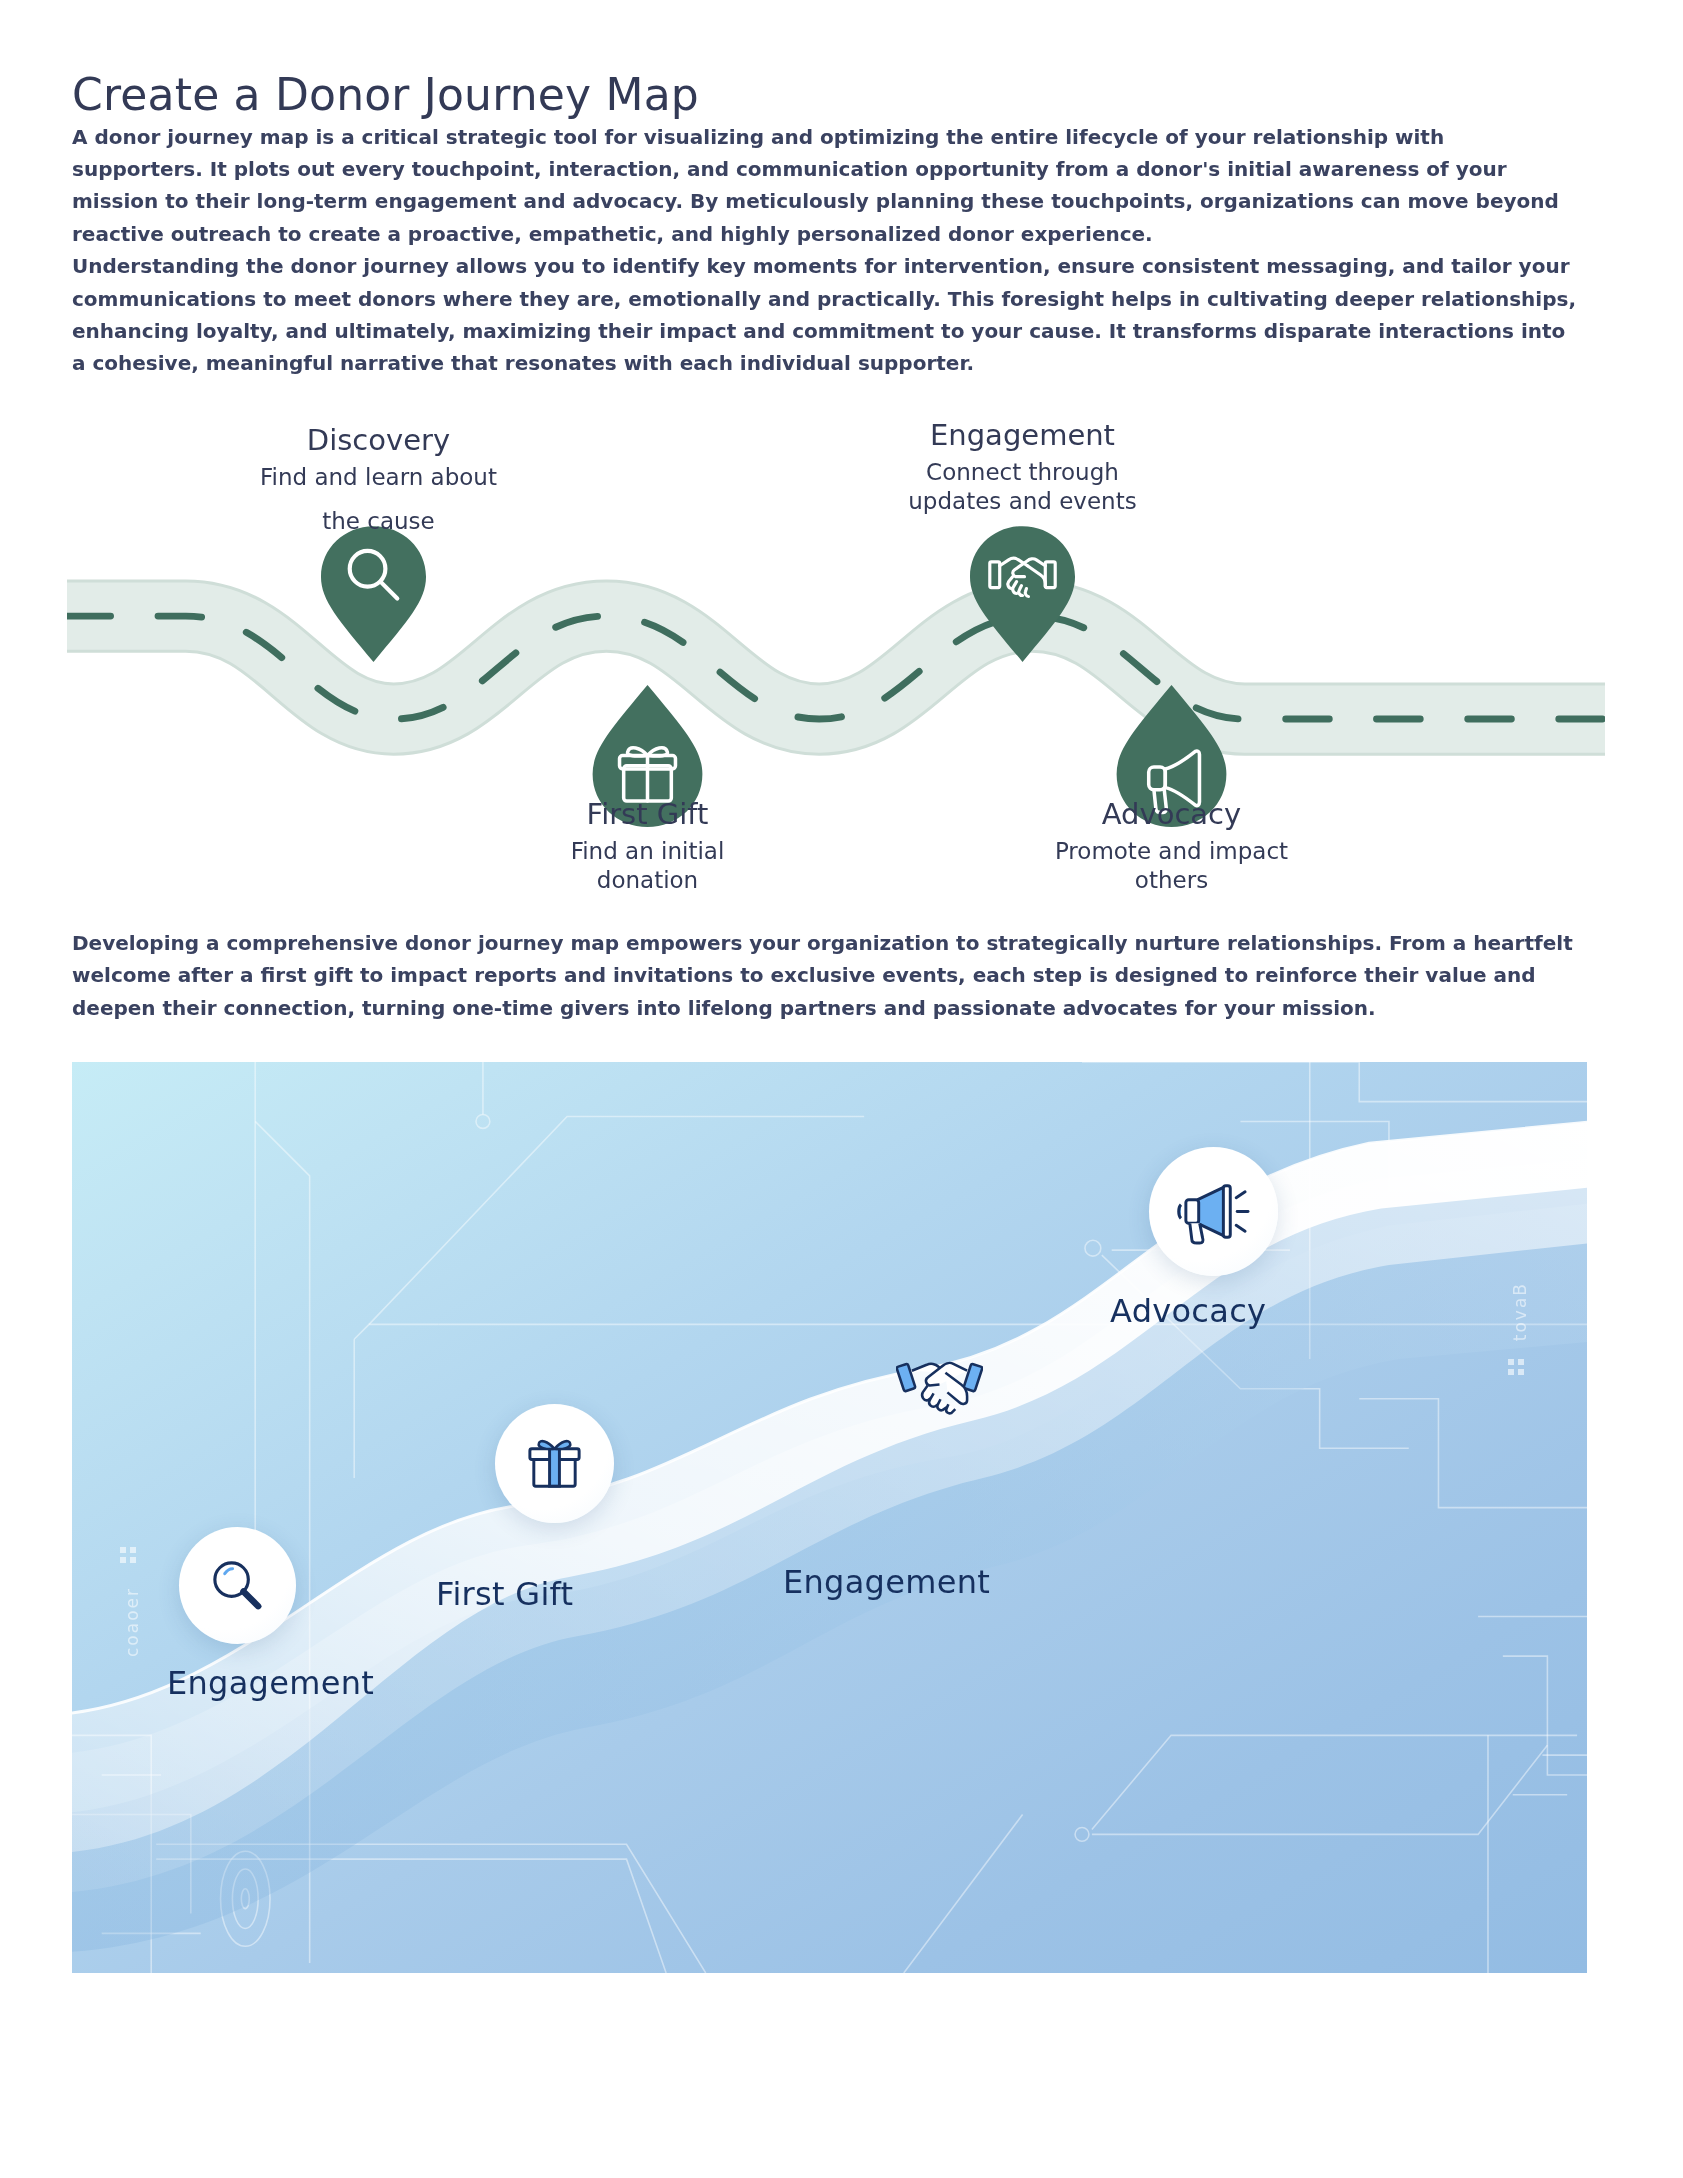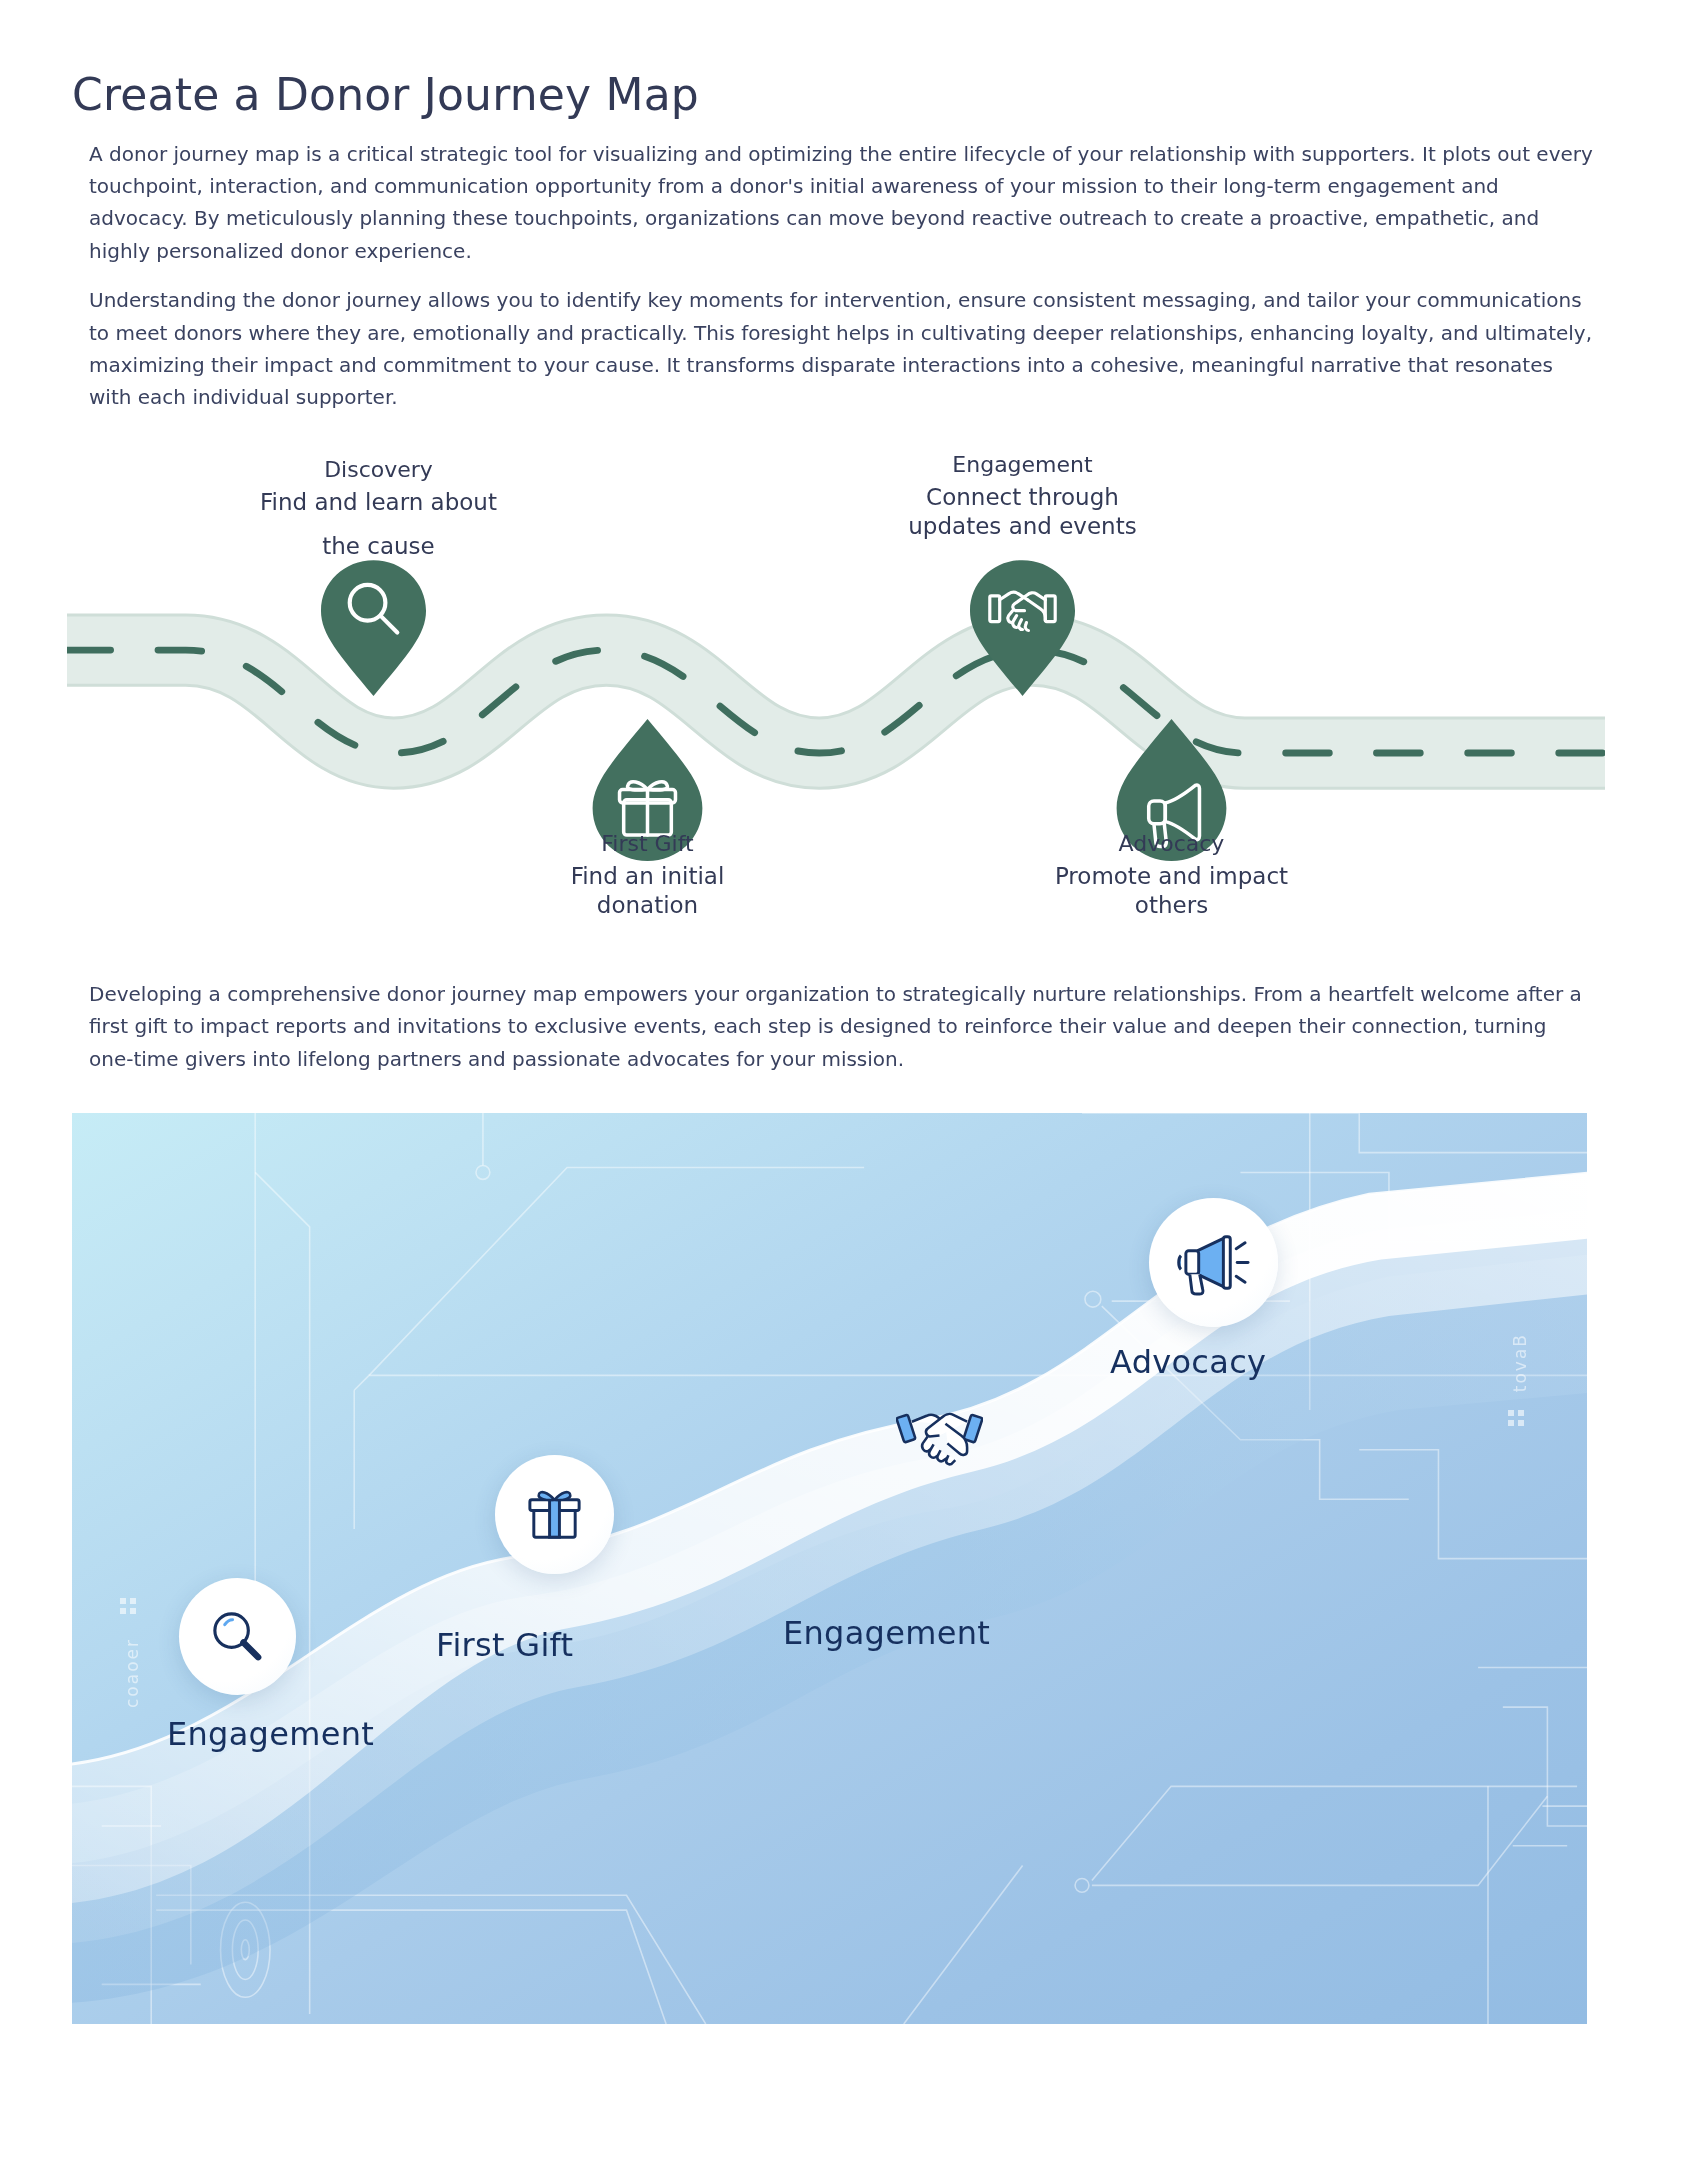--- a/index.html
+++ b/index.html
@@ -24,39 +24,39 @@
     color: #333a56;
     margin: 0;
     padding-top: 55px;
     letter-spacing: 0.2px;
   }
 
   p.body-par {
     font-size: 20px;
     line-height: 1.62;
     color: #3a4260;
-    margin: 17px;
+    margin: 0;
     max-width: 1505px;
-    font-weight: 400;
+    font-weight: 700;
   }
   .par-1 { margin-top: 48px; }
   .par-2 { margin-top: 33px; }
   .par-3 { margin-top: 28px; }
 
   
   .journey { position: relative; width: 1538px; height: 505px; margin-top: 42px; margin-left: -5px; }
   .journey svg { position: absolute; left: 0; top: 0; }
 
   .stage-label {
     position: absolute;
     text-align: center;
     width: 317px;
   }
   .stage-title {
-    font-size: 22px;
+    font-size: 29px;
     font-weight: 400;
     color: #333a56;
     line-height: 1.25;
     display: block;
   }
   .stage-desc {
     font-size: 23px;
     font-weight: 400;
     color: #333a56;
     line-height: 1.25;

